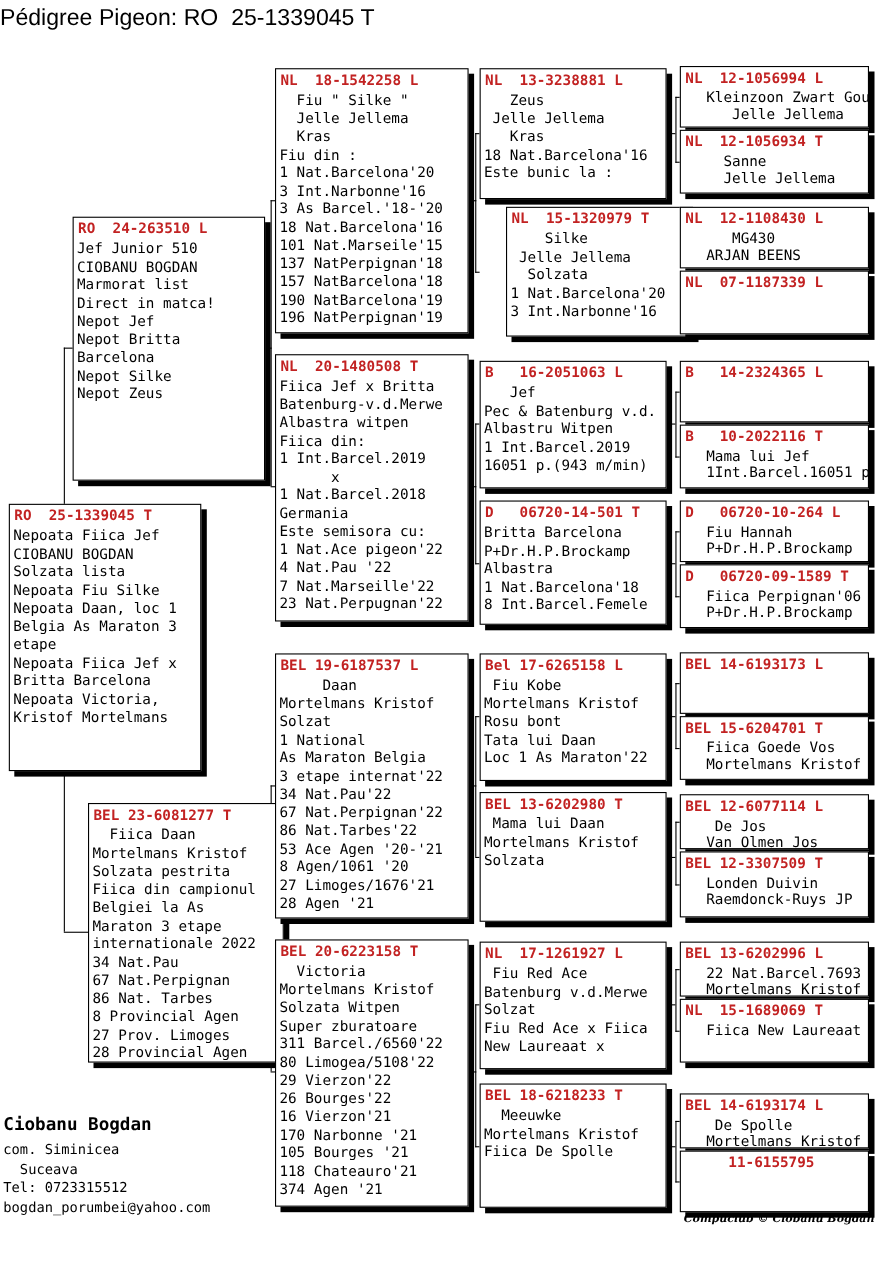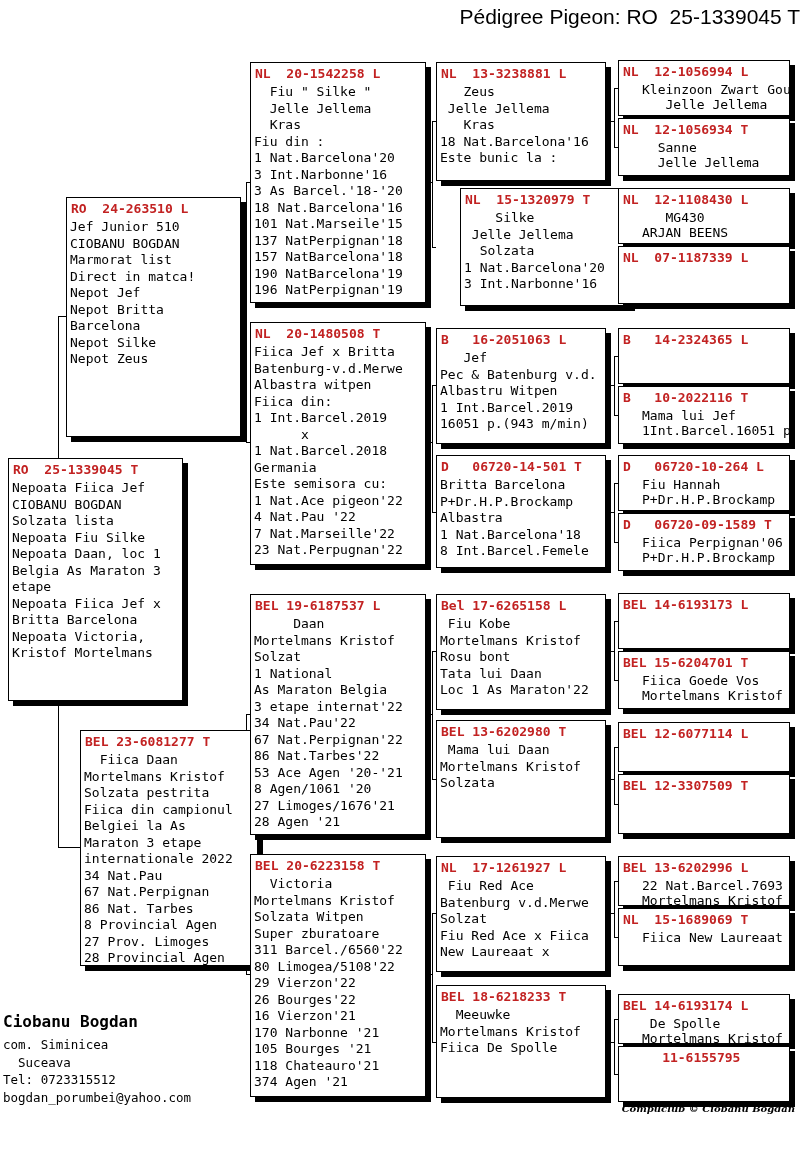--- a/index.html
+++ b/index.html
@@ -1,21 +1,21 @@
 <!DOCTYPE html>
 <html><head>
 <meta charset="utf-8">
 <style>
   html,body { margin:0; padding:0; }
   body {
     width:800px; height:1149px; position:relative; background:#ffffff;
     font-family:"DejaVu Sans Mono", monospace; overflow:hidden;
   }
   .title {
-    position:absolute; top:5px; left:0; width:800px; text-align:right;
+    position:absolute; top:5px; left:0; width:800px; text-align:left;
     font:21px "Liberation Sans", sans-serif; color:#000; white-space:pre;
   }
   .pbox {
     position:absolute; box-sizing:border-box; background:#fff;
     border:1px solid #000; box-shadow:5px 5px 0 #000; z-index:2; overflow:hidden;
   }
   .pbox-header {
     font:bold 13px/18px "DejaVu Sans Mono", monospace;
     color:#c22222; white-space:pre; padding:2px 0 0 4px;
   }
@@ -143,21 +143,21 @@
 internationale 2022
 34 Nat.Pau
 67 Nat.Perpignan
 86 Nat. Tarbes
 8 Provincial Agen
 27 Prov. Limoges
 28 Provincial Agen</pre>
 </div>
 
 <div class="pbox" style="left:250px;top:62px;width:176px;height:241px">
-  <div class="pbox-header">NL  20-1542258 L</div>
+  <div class="pbox-header">NL  18-1542258 L</div>
   <pre class="pbox-body">  Fiu " Silke "
   Jelle Jellema
   Kras
 Fiu din :
 1 Nat.Barcelona'20
 3 Int.Narbonne'16
 3 As Barcel.'18-'20
 18 Nat.Barcelona'16
 101 Nat.Marseile'15
 137 NatPerpignan'18
@@ -314,23 +314,27 @@
 <div class="pbox small" style="left:618px;top:593px;width:172px;height:56px">
   <div class="pbox-header">BEL 14-6193173 L</div>
 </div>
 <div class="pbox small" style="left:618px;top:651px;width:172px;height:58px">
   <div class="pbox-header">BEL 15-6204701 T</div>
   <pre class="pbox-body">Fiica Goede Vos
 Mortelmans Kristof</pre>
 </div>
 <div class="pbox small" style="left:618px;top:722px;width:172px;height:50px">
   <div class="pbox-header">BEL 12-6077114 L</div>
+  <pre class="pbox-body"> De Jos
+Van Olmen Jos</pre>
 </div>
 <div class="pbox small" style="left:618px;top:774px;width:172px;height:60px">
   <div class="pbox-header">BEL 12-3307509 T</div>
+  <pre class="pbox-body">Londen Duivin
+Raemdonck-Ruys JP</pre>
 </div>
 <div class="pbox small" style="left:618px;top:856px;width:172px;height:50px">
   <div class="pbox-header">BEL 13-6202996 L</div>
   <pre class="pbox-body">22 Nat.Barcel.7693
 Mortelmans Kristof</pre>
 </div>
 <div class="pbox small" style="left:618px;top:908px;width:172px;height:58px">
   <div class="pbox-header">NL  15-1689069 T</div>
   <pre class="pbox-body">Fiica New Laureaat</pre>
 </div>

